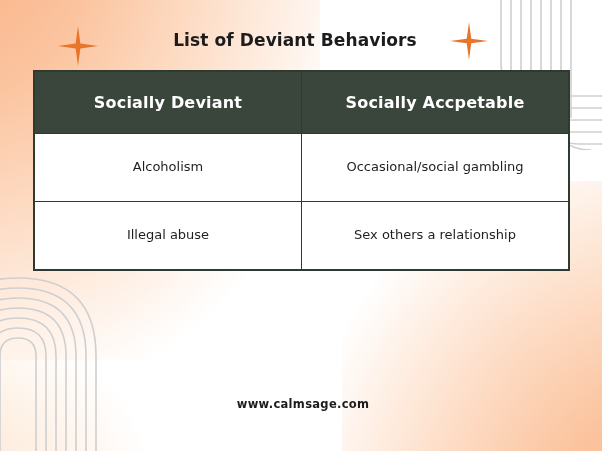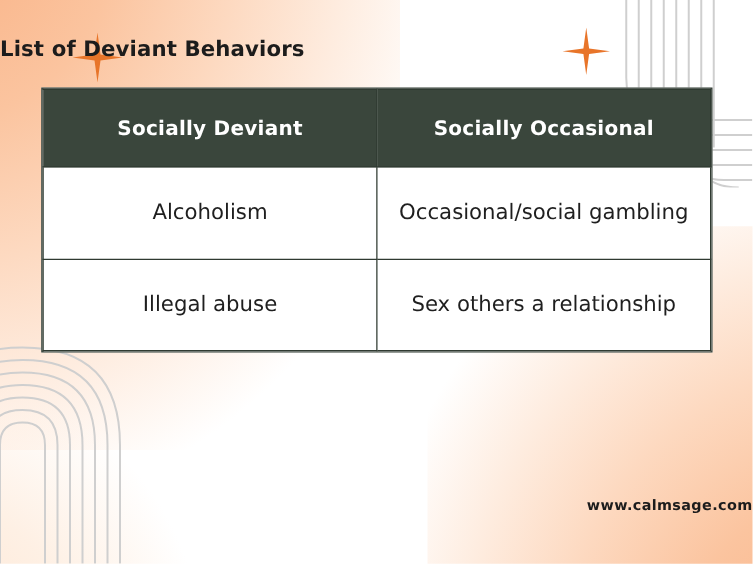--- a/index.html
+++ b/index.html
@@ -69,21 +69,21 @@
   .sparkle {
     position: absolute;
   }
 
   
   .title {
     position: absolute;
     left: 0;
     right: 12px;
     top: 30px;
-    text-align: left;
+    text-align: center;
     font-size: 17px;
     font-weight: bold;
     color: #1c1c1c;
     letter-spacing: .1px;
   }
 
   
   .table {
     position: absolute;
     left: 33px;
@@ -109,37 +109,37 @@
     background: #3a463c;
     color: #ffffff;
     font-size: 16px;
     font-weight: bold;
     height: 62px;
     padding: 4px 8px;
     letter-spacing: .2px;
   }
   .table td {
     color: #1f1f1f;
-    font-size: 17px;
+    font-size: 13px;
     font-weight: normal;
     height: 58px;
     padding: 24px 10px;
     line-height: 1.45;
     background: #ffffff;
   }
   .table col.c1 { width: 50%; }
   .table col.c2 { width: 50%; }
 
   
   .footer {
     position: absolute;
     left: 4px;
     right: 0;
     top: 397px;
-    text-align: right;
+    text-align: center;
     font-size: 11.5px;
     font-weight: bold;
     color: #1c1c1c;
     letter-spacing: .3px;
   }
 </style>
 </head>
 <body>
 
 <div id="poster">
@@ -202,21 +202,21 @@
 
   <div class="table">
     <table>
       <colgroup>
         <col class="c1">
         <col class="c2">
       </colgroup>
       <thead>
         <tr>
           <th>Socially Deviant</th>
-          <th>Socially Occasional</th>
+          <th>Socially Accpetable</th>
         </tr>
       </thead>
       <tbody>
         <tr>
           <td>Alcoholism</td>
           <td>Occasional/social gambling</td>
         </tr>
         <tr>
           <td>Illegal abuse</td>
           <td>Sex others a relationship</td>

